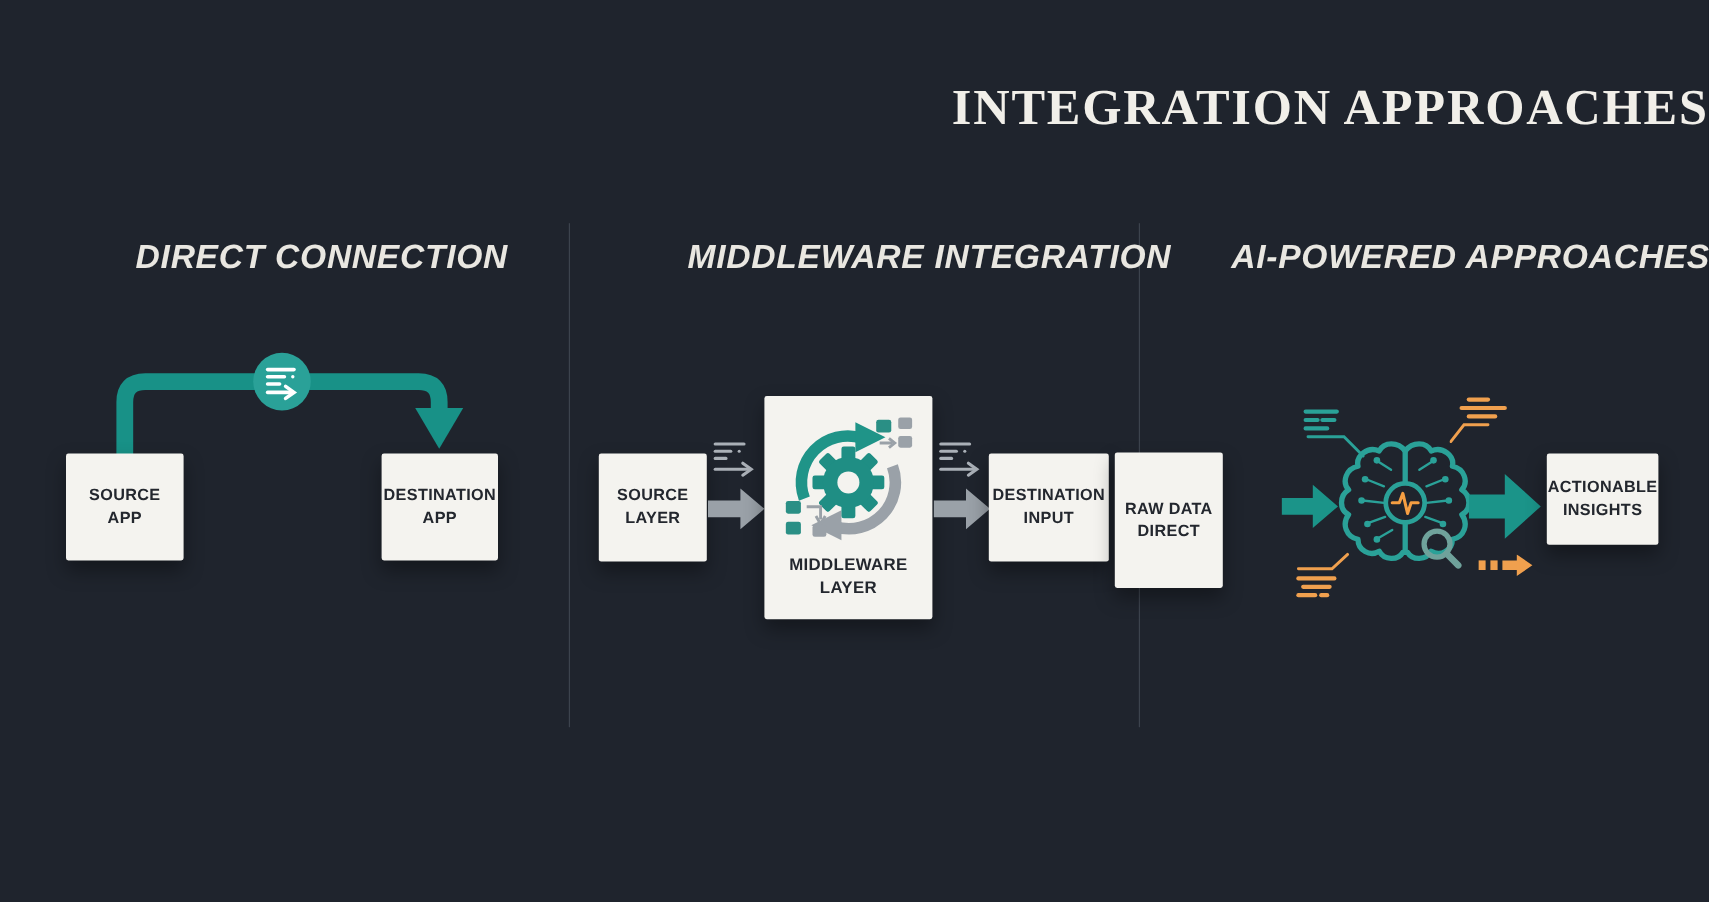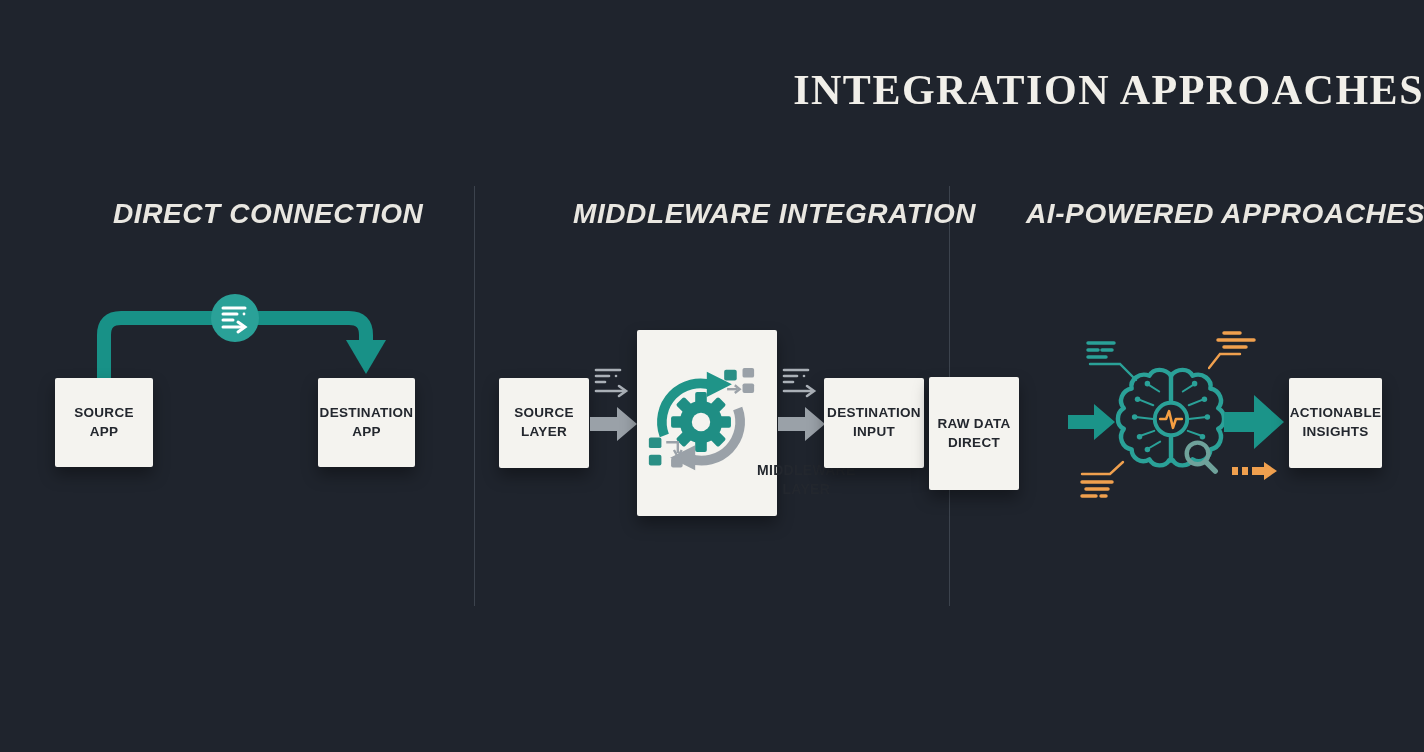--- a/index.html
+++ b/index.html
@@ -37,26 +37,26 @@
     display:flex;align-items:center;justify-content:center;text-align:center;
     color:var(--card-text);font-weight:700;font-size:13.5px;line-height:1.4;
     letter-spacing:.3px;box-shadow:0 8px 16px rgba(0,0,0,.35);
   }
   .node .lbl span{display:block;}
   
   .n-source-app{left:55px;top:378px;width:98px;height:89px;}
   .n-dest-app{left:318px;top:378px;width:97px;height:89px;}
   
   .n-source-data{left:499px;top:378px;width:90px;height:90px;}
-  .n-middleware{left:637px;top:330px;width:140px;height:186px;flex-direction:row;justify-content:flex-start;padding:14px 8px 16px;}
+  .n-middleware{left:637px;top:330px;width:140px;height:186px;flex-direction:column;justify-content:flex-start;padding:14px 8px 16px;}
   .n-middleware .lbl{margin-top:auto;font-size:14px;}
   .n-dest-system{left:824px;top:378px;width:100px;height:90px;}
   
   .n-raw-data{left:929px;top:377px;width:90px;height:113px;}
-  .n-insights{left:1289px;top:378px;width:93px;height:90px;}
+  .n-insights{left:1289px;top:378px;width:93px;height:76px;}
   .abs{position:absolute;}
   svg{display:block;}
 </style>
 </head>
 <body>
 
 <div class="stage">
 
   <div class="title">INTEGRATION APPROACHES</div>
 

